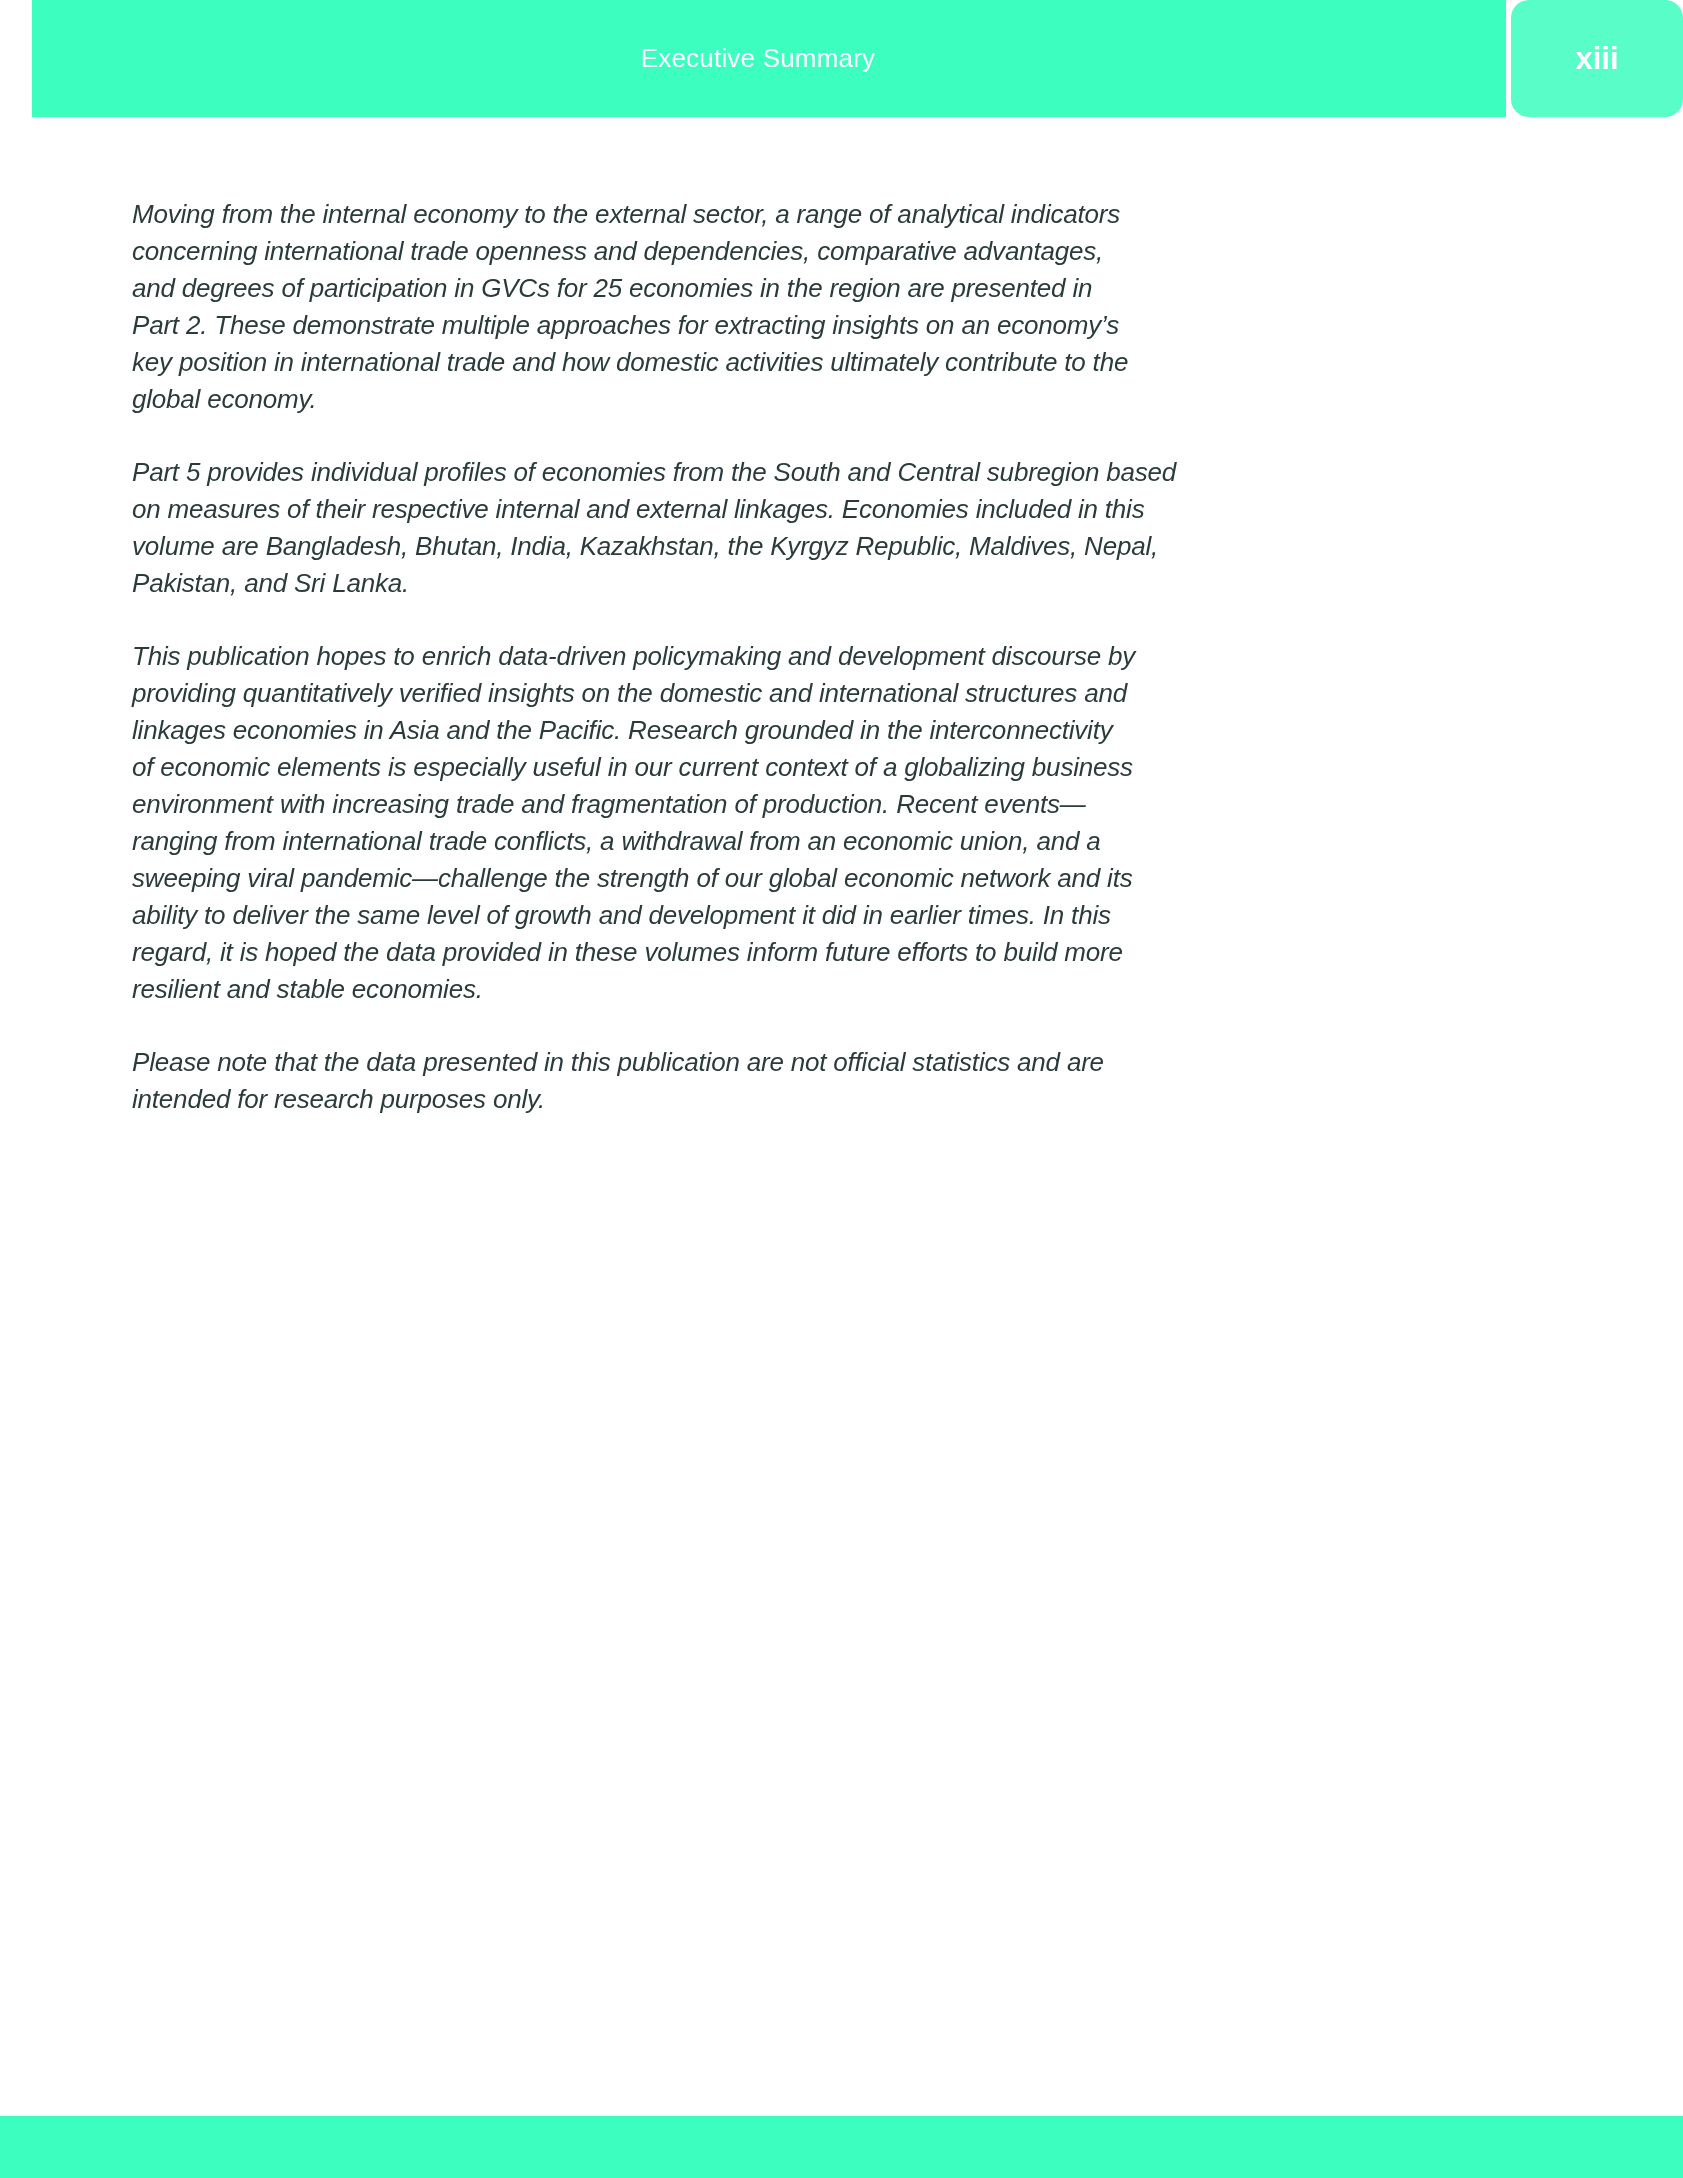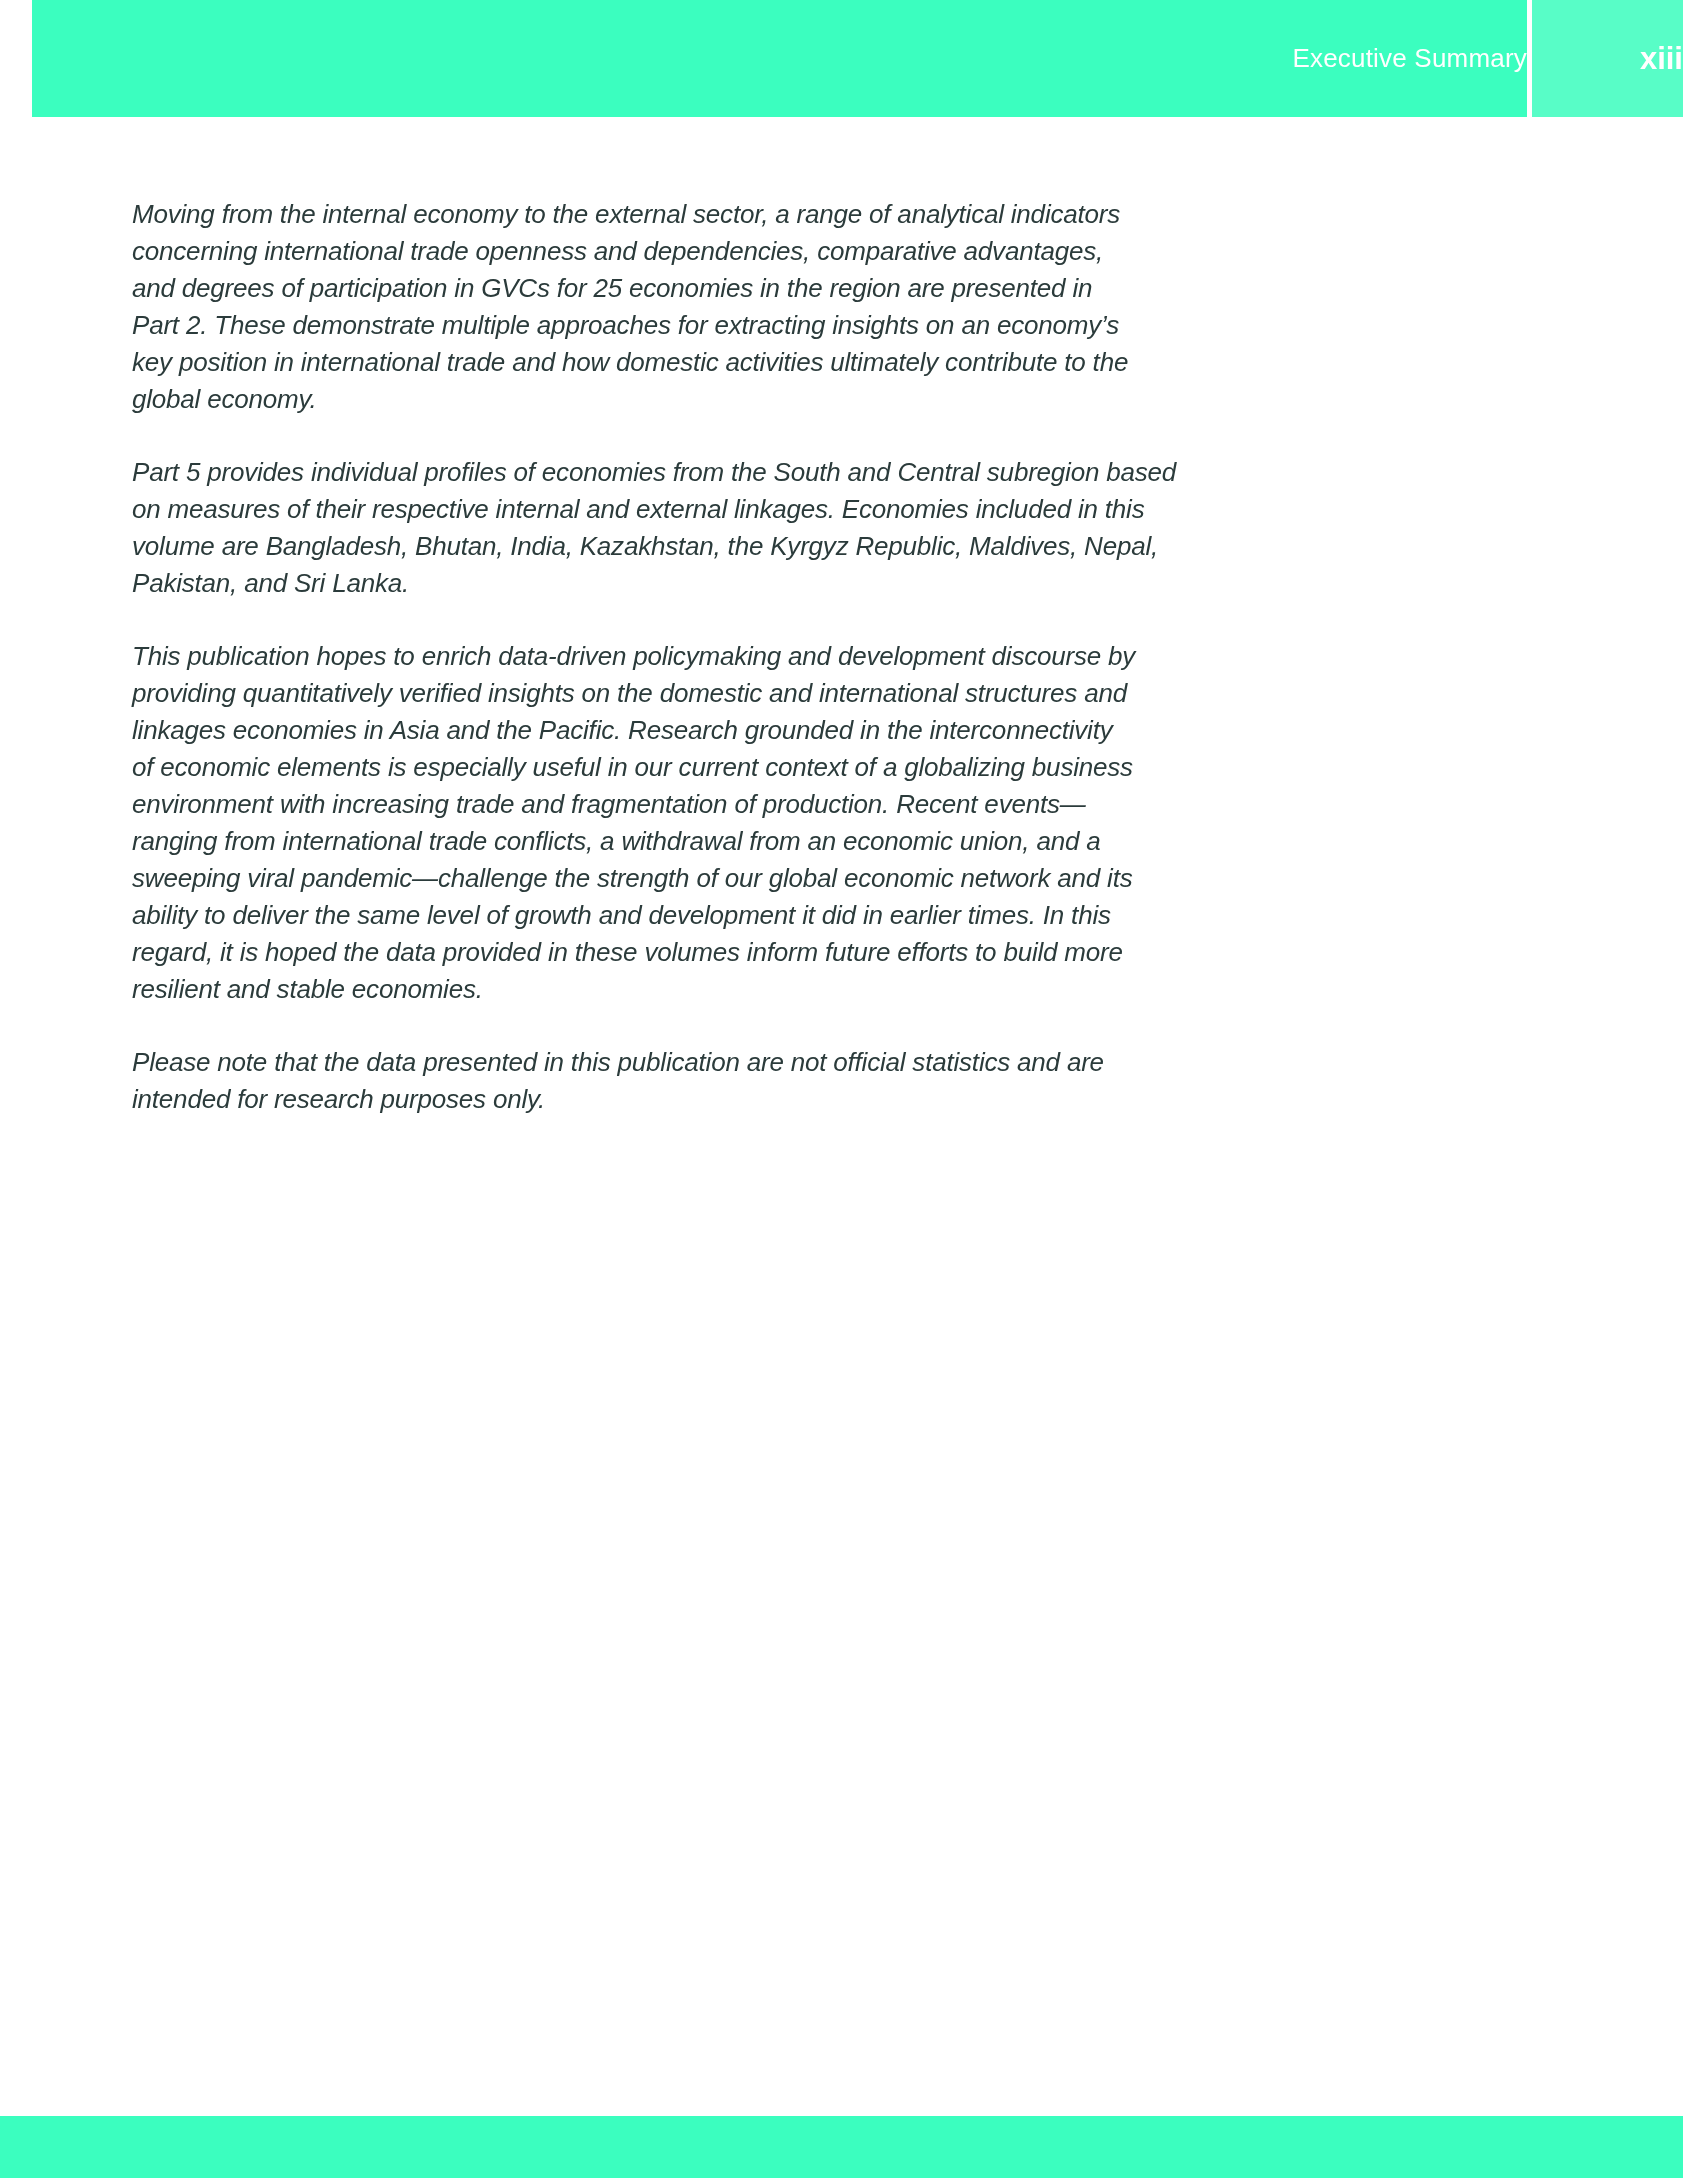--- a/index.html
+++ b/index.html
@@ -17,40 +17,42 @@
     top: 0; left: 0;
     width: 100%;
     height: 117px;
     display: flex;
   }
   .header-main {
     flex: 1 1 auto;
     background: var(--header-bg, #3BFEBF);
     display: flex;
     align-items: center;
-    justify-content: flex-end;
+    justify-content: center;
+    padding-right: 22px;
     box-sizing: border-box;
     margin-left: 32px;
   }
   .header-title {
     color: var(--header-text, #ffffff);
     font-size: 26px;
     font-weight: 400;
     letter-spacing: 0.2px;
   }
   .header-divider {
     width: 5px;
     background: var(--divider, #ffffff);
   }
   .header-pagenum {
-    width: 151px;
+    width: 172px;
     background: var(--page-number-bg, #58FDC7);
     display: flex;
     align-items: center;
-    justify-content: flex-end;
+    justify-content: center;
+    border-radius: 18px;
   }
   .pagenum-text {
     color: var(--header-text, #ffffff);
     font-size: 31px;
     font-weight: 700;
   }
   
   .content {
     position: absolute;
     top: 117px;

